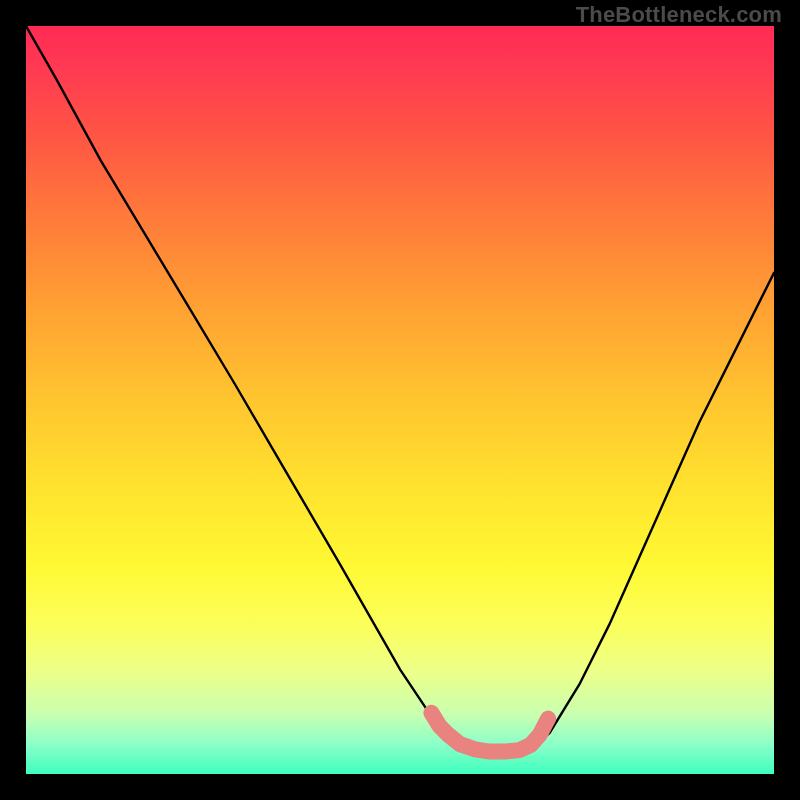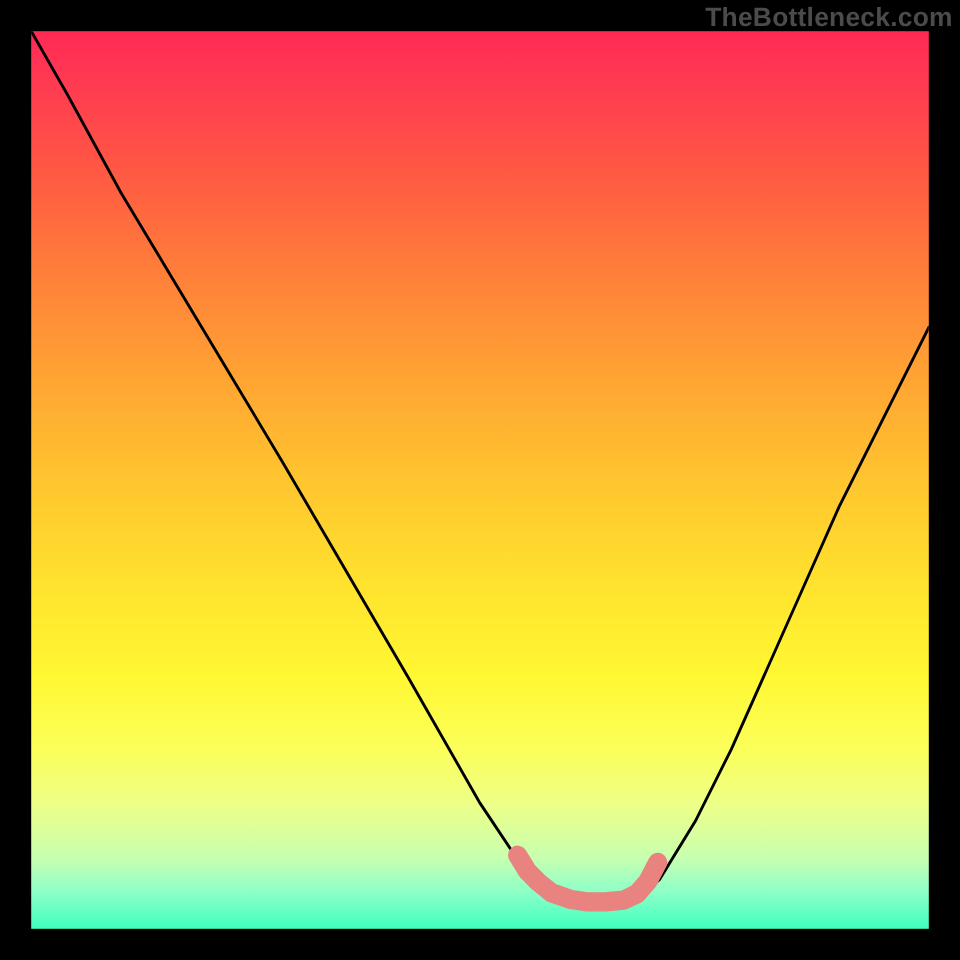--- a/index.html
+++ b/index.html
@@ -38,21 +38,21 @@
       #fbff5a 80%,
       #eeff87 86%,
       #c9ffb0 92%,
       #8cffc8 96%,
       #3effbe 100%
     );
   }
   .watermark {
     position: absolute;
     top: 2px;
-    right: 6px;
+    right: 18px;
     color: #4b4b4b;
     font-size: 22px;
     font-weight: 600;
     letter-spacing: 0.2px;
     user-select: none;
   }
   svg.overlay {
     position: absolute;
     left: 0;
     top: 0;

